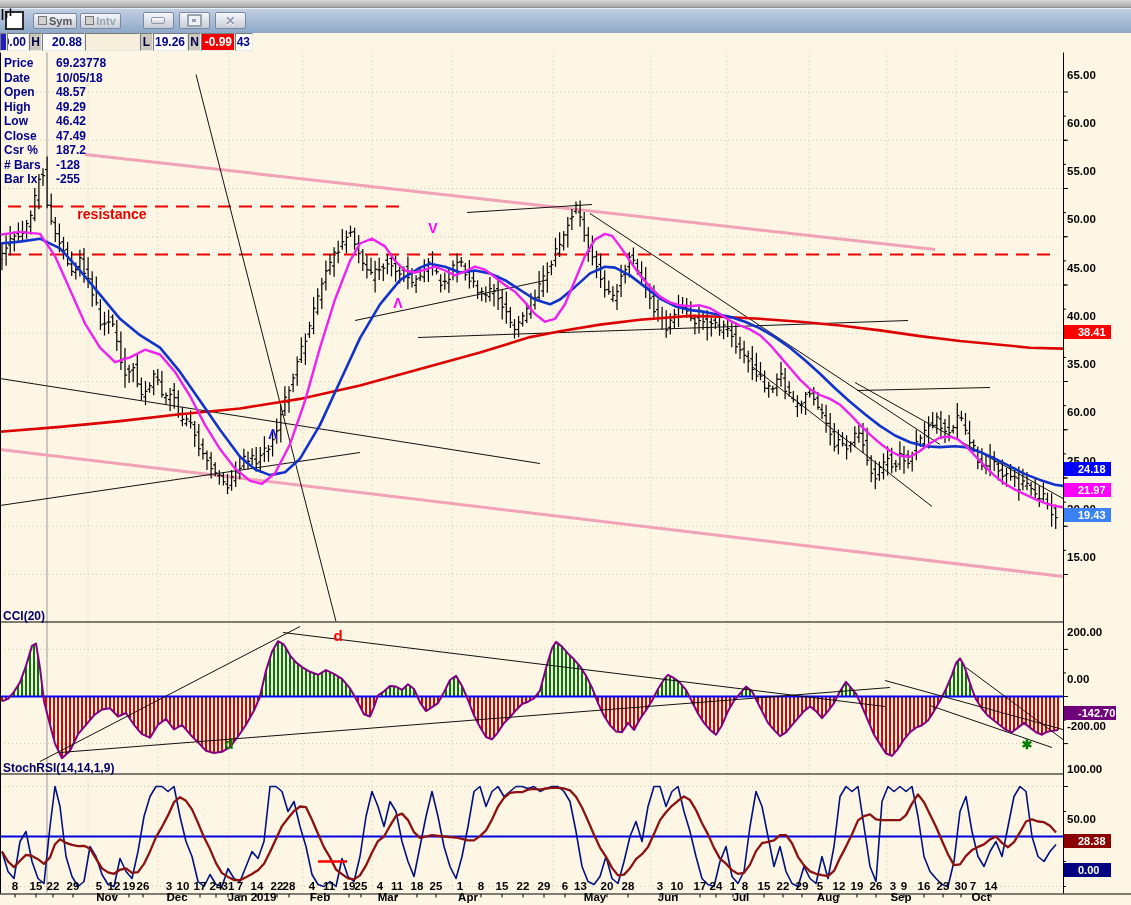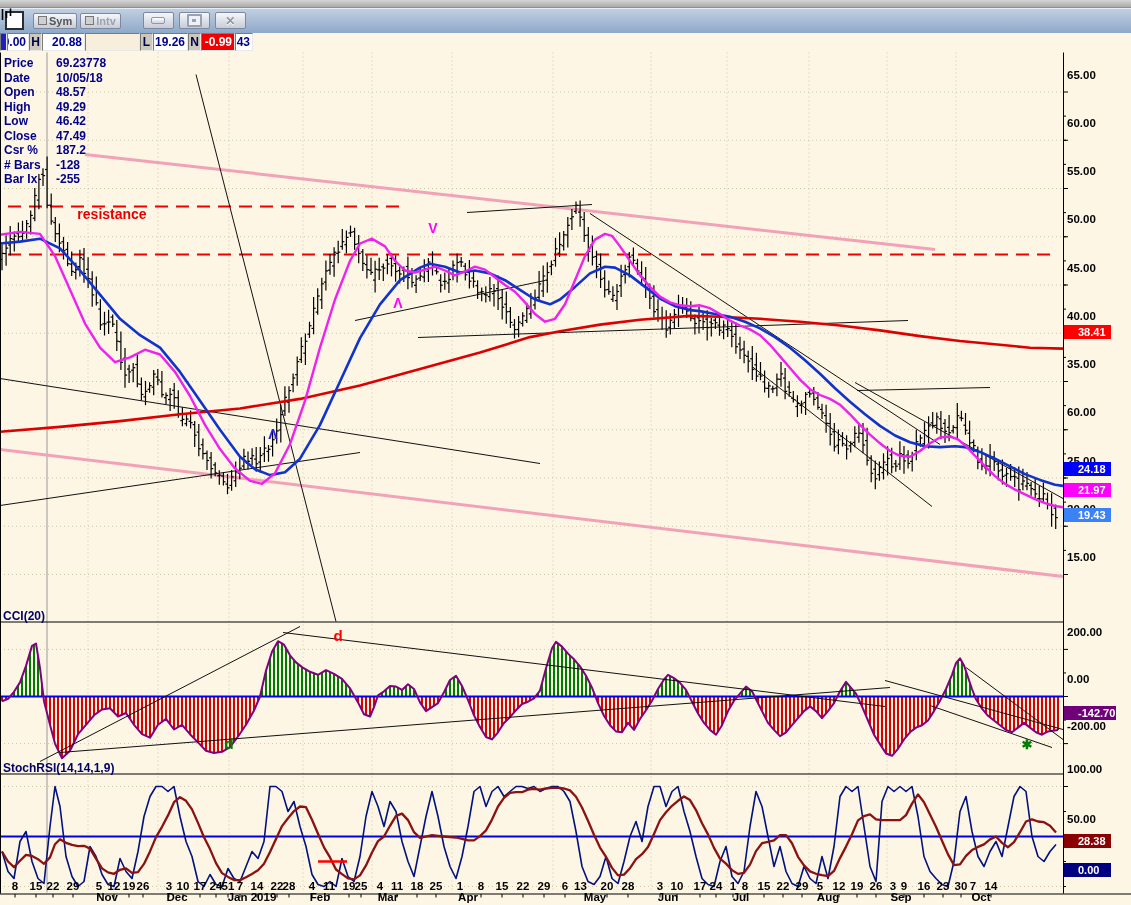--- a/index.html
+++ b/index.html
@@ -1329,21 +1329,21 @@
       <div class="hud axis-lbl" style="left: 41px; top: 880px; width: 24px; text-align: center;">22</div>
       <div class="hud axis-lbl" style="left: 61px; top: 880px; width: 24px; text-align: center;">29</div>
       <div class="hud axis-lbl" style="left: 87px; top: 880px; width: 24px; text-align: center;">5</div>
       <div class="hud axis-lbl" style="left: 102px; top: 880px; width: 24px; text-align: center;">12</div>
       <div class="hud axis-lbl" style="left: 117px; top: 880px; width: 24px; text-align: center;">19</div>
       <div class="hud axis-lbl" style="left: 131px; top: 880px; width: 24px; text-align: center;">26</div>
       <div class="hud axis-lbl" style="left: 157px; top: 880px; width: 24px; text-align: center;">3</div>
       <div class="hud axis-lbl" style="left: 171px; top: 880px; width: 24px; text-align: center;">10</div>
       <div class="hud axis-lbl" style="left: 188px; top: 880px; width: 24px; text-align: center;">17</div>
       <div class="hud axis-lbl" style="left: 204px; top: 880px; width: 24px; text-align: center;">24</div>
-      <div class="hud axis-lbl" style="left: 216px; top: 880px; width: 24px; text-align: center;">51</div>
+      <div class="hud axis-lbl" style="left: 216px; top: 880px; width: 24px; text-align: center;">31</div>
       <div class="hud axis-lbl" style="left: 228px; top: 880px; width: 24px; text-align: center;">7</div>
       <div class="hud axis-lbl" style="left: 245px; top: 880px; width: 24px; text-align: center;">14</div>
       <div class="hud axis-lbl" style="left: 265px; top: 880px; width: 24px; text-align: center;">22</div>
       <div class="hud axis-lbl" style="left: 277px; top: 880px; width: 24px; text-align: center;">28</div>
       <div class="hud axis-lbl" style="left: 300px; top: 880px; width: 24px; text-align: center;">4</div>
       <div class="hud axis-lbl" style="left: 317px; top: 880px; width: 24px; text-align: center;">11</div>
       <div class="hud axis-lbl" style="left: 337px; top: 880px; width: 24px; text-align: center;">19</div>
       <div class="hud axis-lbl" style="left: 349px; top: 880px; width: 24px; text-align: center;">25</div>
       <div class="hud axis-lbl" style="left: 368px; top: 880px; width: 24px; text-align: center;">4</div>
       <div class="hud axis-lbl" style="left: 385px; top: 880px; width: 24px; text-align: center;">11</div>

